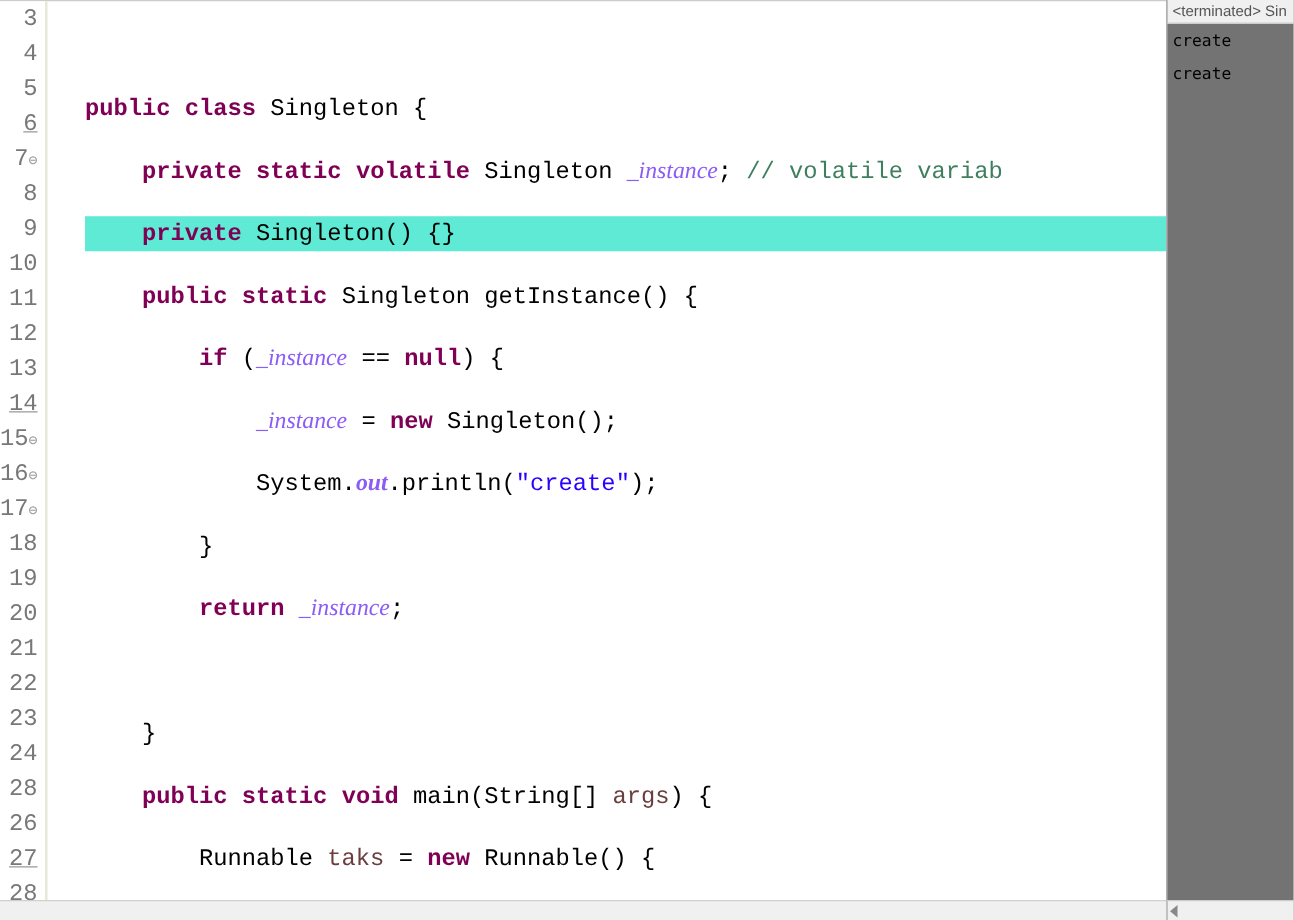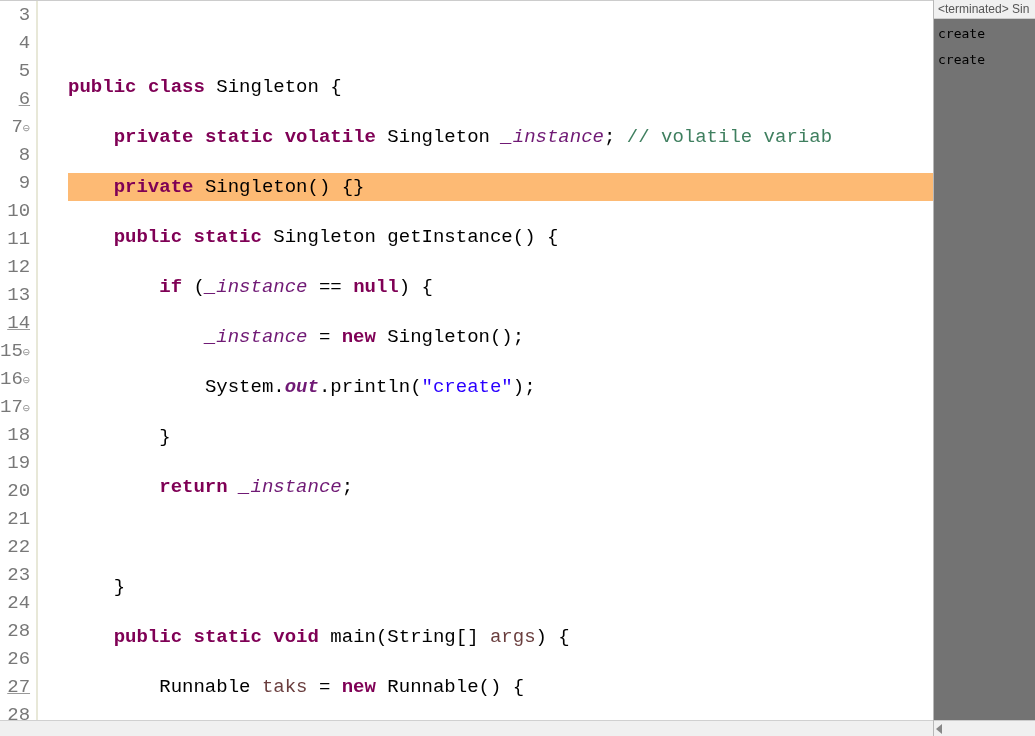--- a/index.html
+++ b/index.html
@@ -45,24 +45,24 @@
       padding-left: 6px;
       white-space: pre;
       overflow: hidden;
       margin-left: 24px;
     }
     .code-line {
       height: 28px;
       line-height: 28px;
     }
     .code-line.highlighted {
-      background: #fdba74;
+      background: #5eead4;
     }
     .kw { color: #7f0055; font-weight: bold; }
-    .field-italic { color: #701a75; font-style: italic; }
+    .field-italic { color: #8b5cf6; font-style: italic; font-family: Liberation Serif, serif; }
     .str { color: #2a00ff; }
     .comment { color: #3f7f5f; }
     .ann { color: #646464; }
     .plain { color: #000; }
     .param { color: #6a3e3e; text-align: center; }
     
     .console-panel {
       width: 102px;
       border-left: 1px solid #b8b8b8;
       background: #737373;

